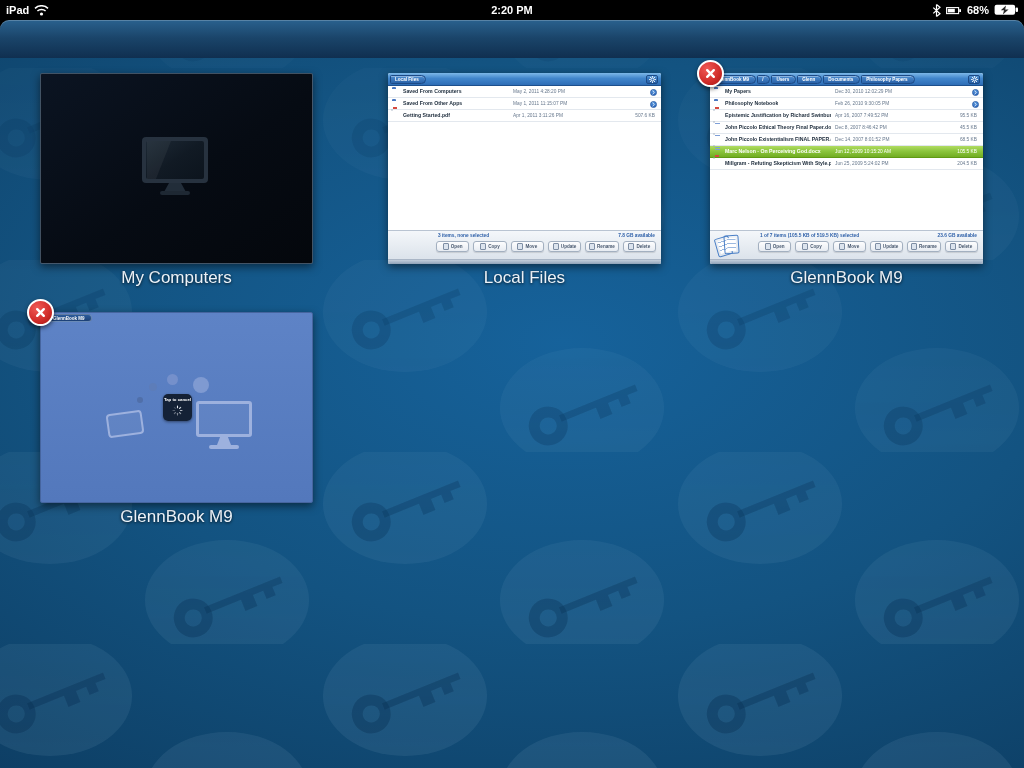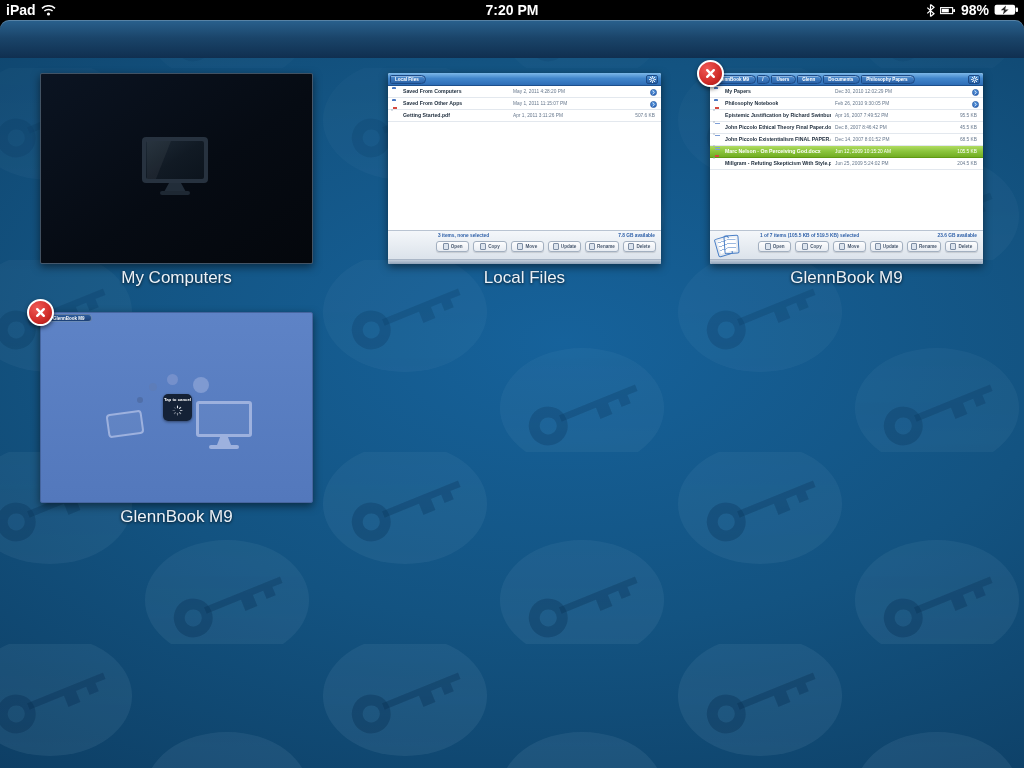--- a/index.html
+++ b/index.html
@@ -1,21 +1,21 @@
 <!DOCTYPE html>
 <html><head>
 <meta charset="utf-8">
 <style>
   html,body{margin:0;padding:0;background:#000;}
   .screen{position:relative;width:1024px;height:768px;overflow:hidden;background:#000;
           font-family:"Liberation Sans",sans-serif;-webkit-font-smoothing:antialiased;}
 
   
   .statusbar{position:absolute;top:0;left:0;right:0;height:20px;background:#000;color:#fff;
-             display:flex;align-items:center;font-size:14px;font-weight:bold;}
+             display:flex;align-items:center;font-size:11px;font-weight:bold;}
   .sb-left{position:absolute;left:6px;top:0;height:20px;display:flex;align-items:center;gap:5px;}
   .sb-center{position:absolute;left:0;right:0;text-align:center;line-height:20px;}
   .sb-right{position:absolute;right:5px;top:0;height:20px;display:flex;align-items:center;gap:5px;}
 
   
   .navbar{position:absolute;top:20px;left:0;right:0;height:38px;border-radius:9px 9px 0 0;
           background:linear-gradient(180deg,#2a618e 0%,#1a4469 48%,#102f50 100%);
           box-shadow:inset 0 1px 0 rgba(255,255,255,.22), 0 1px 0 rgba(0,0,0,.5);}
 
   
@@ -114,31 +114,31 @@
 
   <div class="statusbar">
     <div class="sb-left">
       <span>iPad</span>
       <svg width="15" height="11" viewBox="0 0 15 11">
         <path d="M1 3.4 A9.2 9.2 0 0 1 14 3.4" fill="none" stroke="#fff" stroke-width="1.5"></path>
         <path d="M3.4 6 A6 6 0 0 1 11.6 6" fill="none" stroke="#fff" stroke-width="1.5"></path>
         <circle cx="7.5" cy="9" r="1.6" fill="#fff"></circle>
       </svg>
     </div>
-    <div class="sb-center">7:20 PM</div>
+    <div class="sb-center">2:20 PM</div>
     <div class="sb-right">
       <svg width="9" height="13" viewBox="0 0 9 13">
         <path d="M4.5 0.6 V12.4 M4.5 0.6 L8 3.3 L1.3 9.4 M4.5 12.4 L8 9.7 L1.3 3.6" fill="none" stroke="#fff" stroke-width="1.2"></path>
       </svg>
       <svg width="16" height="11" viewBox="0 0 16 11">
         <rect x="0.6" y="2.6" width="12" height="6" fill="none" stroke="#fff" stroke-width="1.1"></rect>
         <rect x="1.8" y="3.8" width="7" height="3.6" fill="#fff"></rect>
         <rect x="13.2" y="4.2" width="1.8" height="2.8" fill="#fff"></rect>
       </svg>
-      <span>98%</span>
+      <span>68%</span>
       <svg width="25" height="12" viewBox="0 0 25 12">
         <rect x="0.6" y="0.8" width="20.5" height="10" rx="2" fill="#fff"></rect>
         <rect x="21.6" y="3.6" width="2.4" height="4.4" rx="1" fill="#fff"></rect>
         <path d="M12 1.4 L6.8 6.2 H10 L8.9 10.4 L14.6 5.4 H11.2 Z" fill="#2a2a2a"></path>
       </svg>
     </div>
   </div>
 
   <div class="navbar"></div>
 

